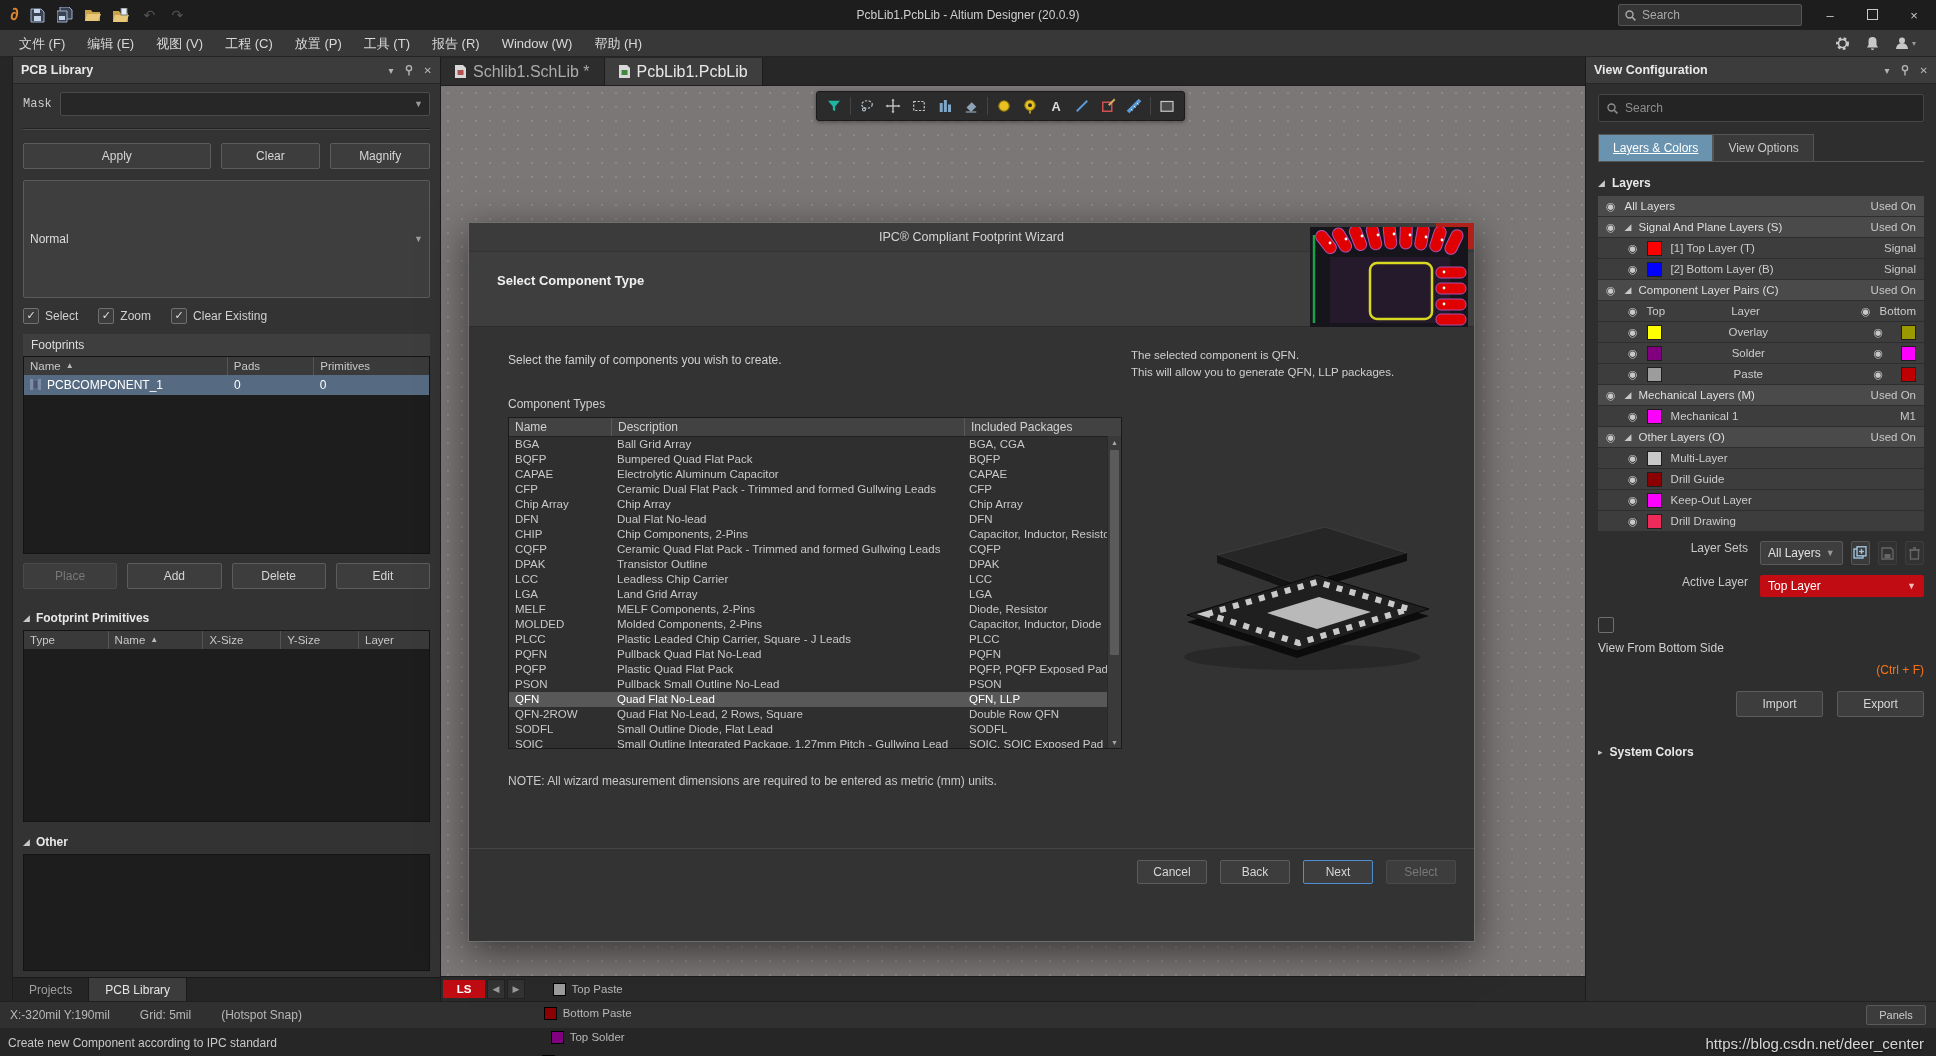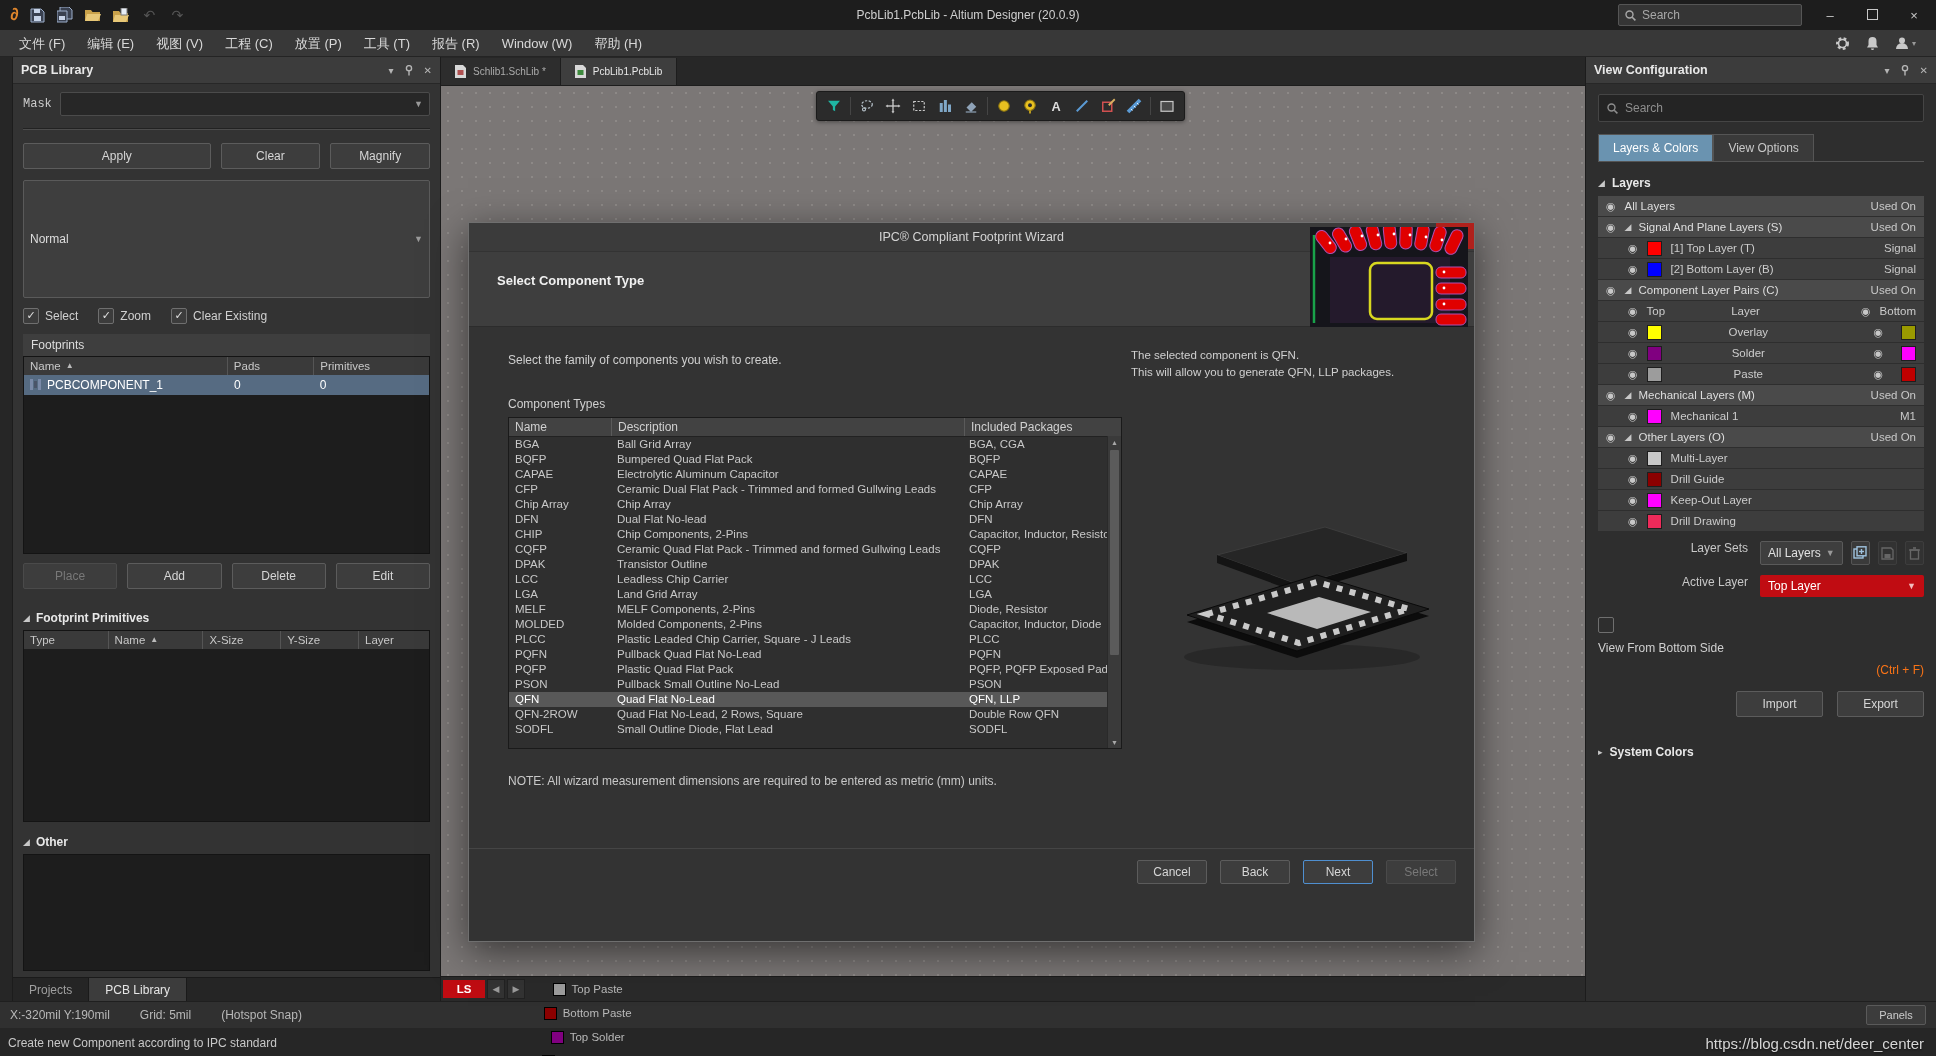--- a/index.html
+++ b/index.html
@@ -58,21 +58,21 @@
   .fp-row .c{padding:0 6px;display:flex;align-items:center;gap:6px;overflow:hidden;white-space:nowrap;}
   .boldhead{height:24px;display:flex;align-items:center;gap:6px;font-weight:bold;color:#e8e8e8;margin-top:8px;}
   .tri{font-size:9px;color:#c8c8c8;}
   .bottom-tabs{height:23px;background:#252525;display:flex;margin-top:auto;border-top:1px solid #1a1a1a;}
   .btab{padding:0 16px;display:flex;align-items:center;color:#9f9f9f;border-right:1px solid #1a1a1a;font-size:12px;}
   .btab.active{background:#3c3c3c;color:#e6e6e6;}
   
   .center{flex:1;display:flex;flex-direction:column;min-width:0;}
   .doc-tabs{height:28px;background:#272727;display:flex;align-items:flex-end;border-bottom:1px solid #1d1d1d;}
   .dtab{height:27px;display:flex;align-items:center;gap:7px;padding:0 14px;background:#2d2d2d;
-        color:#ababab;border-right:1px solid #1d1d1d;font-size:10px;}
+        color:#ababab;border-right:1px solid #1d1d1d;font-size:16px;}
   .dtab.active{background:#3e3e3e;color:#e8e8e8;}
   .canvas{flex:1;position:relative;background-color:#7b7776;
           background-image:radial-gradient(#8d8987 1px,transparent 1.3px);background-size:14px 14px;}
   
   .ftoolbar{position:absolute;left:375px;top:5px;height:28px;background:#2b2b2b;border:1px solid #1b1b1b;
             border-radius:3px;display:flex;align-items:center;padding:0 4px;box-shadow:0 1px 4px rgba(0,0,0,.4);}
   .tbi{width:26px;height:24px;display:flex;align-items:center;justify-content:center;}
   .tsep{width:1px;height:18px;background:#454545;margin:0 3px;}
   
   .layerbar{height:24px;background:#2a2a2a;display:flex;align-items:center;border-top:1px solid #1c1c1c;gap:2px;padding-left:2px;}
@@ -81,21 +81,21 @@
   .ltab{height:24px;display:flex;align-items:center;gap:6px;padding:0 9px;color:#b8b8b8;font-size:11.5px;white-space:nowrap;}
   .ltab.active{background:#454545;color:#fff;}
   .lswatch{width:11px;height:11px;border:1px solid #000;}
   
   .vc-panel{width:350px;background:#2e2e2e;border-left:1px solid #1c1c1c;display:flex;flex-direction:column;}
   .vc-pad{padding:0 12px;}
   .vc-search{margin:10px 0 12px;height:26px;background:#242424;border:1px solid #454545;border-radius:2px;
              display:flex;align-items:center;gap:7px;padding:0 8px;color:#8e8e8e;}
   .vc-tabs{display:flex;border-bottom:1px solid #555;}
   .vctab{height:26px;padding:0 14px;display:flex;align-items:center;background:#3a3a3a;color:#c8c8c8;border:1px solid #555;border-bottom:none;}
-  .vctab.active{background:#6a93b0;color:#fff;}
+  .vctab.active{background:#6a93b0;color:#fff;text-decoration:underline;}
   .vc-section{display:flex;align-items:center;gap:7px;font-weight:bold;color:#e8e8e8;height:26px;margin-top:8px;}
   .vc-row{display:flex;align-items:center;height:20px;background:#3d3d3d;margin-bottom:1px;padding:0 8px;font-size:11.5px;color:#ccc;}
   .vc-row.group{background:#4a4a4a;color:#dedede;}
   .eye{color:#c8c8c8;font-size:11px;margin-right:9px;line-height:1;}
   .sw{width:13px;height:13px;border:1px solid #1e1e1e;margin-right:9px;flex:none;}
   .vc-right{margin-left:auto;color:#c8c8c8;}
   .vc-ind{width:22px;flex:none;}
   .pair-center{flex:1;text-align:center;}
   .pair-right{display:flex;align-items:center;justify-content:flex-end;width:90px;}
   .pair-right .sw{margin-right:0;margin-left:9px;}
@@ -608,20 +608,25 @@
                   <div class="wz-row">
                     <span class="c cw-name">QFN-2ROW</span>
                     <span class="c cw-desc">Quad Flat No-Lead, 2 Rows, Square</span>
                     <span class="c cw-inc">Double Row QFN</span>
                   </div>
                   <div class="wz-row">
                     <span class="c cw-name">SODFL</span>
                     <span class="c cw-desc">Small Outline Diode, Flat Lead</span>
                     <span class="c cw-inc">SODFL</span>
                   </div>
+                  <div class="wz-row">
+                    <span class="c cw-name">SOIC</span>
+                    <span class="c cw-desc">Small Outline Integrated Package, 1.27mm Pitch - Gullwing Lead</span>
+                    <span class="c cw-inc">SOIC, SOIC Exposed Pad</span>
+                  </div>
                 </div>
               <div class="wz-scroll">
                 <span class="ar">▲</span>
                 <span class="wz-thumb"></span>
                 <span class="ar">▼</span>
               </div>
             </div>
 
             <div class="dlg-note">NOTE: All wizard measurement dimensions are required to be entered as metric (mm) units.</div>
 

